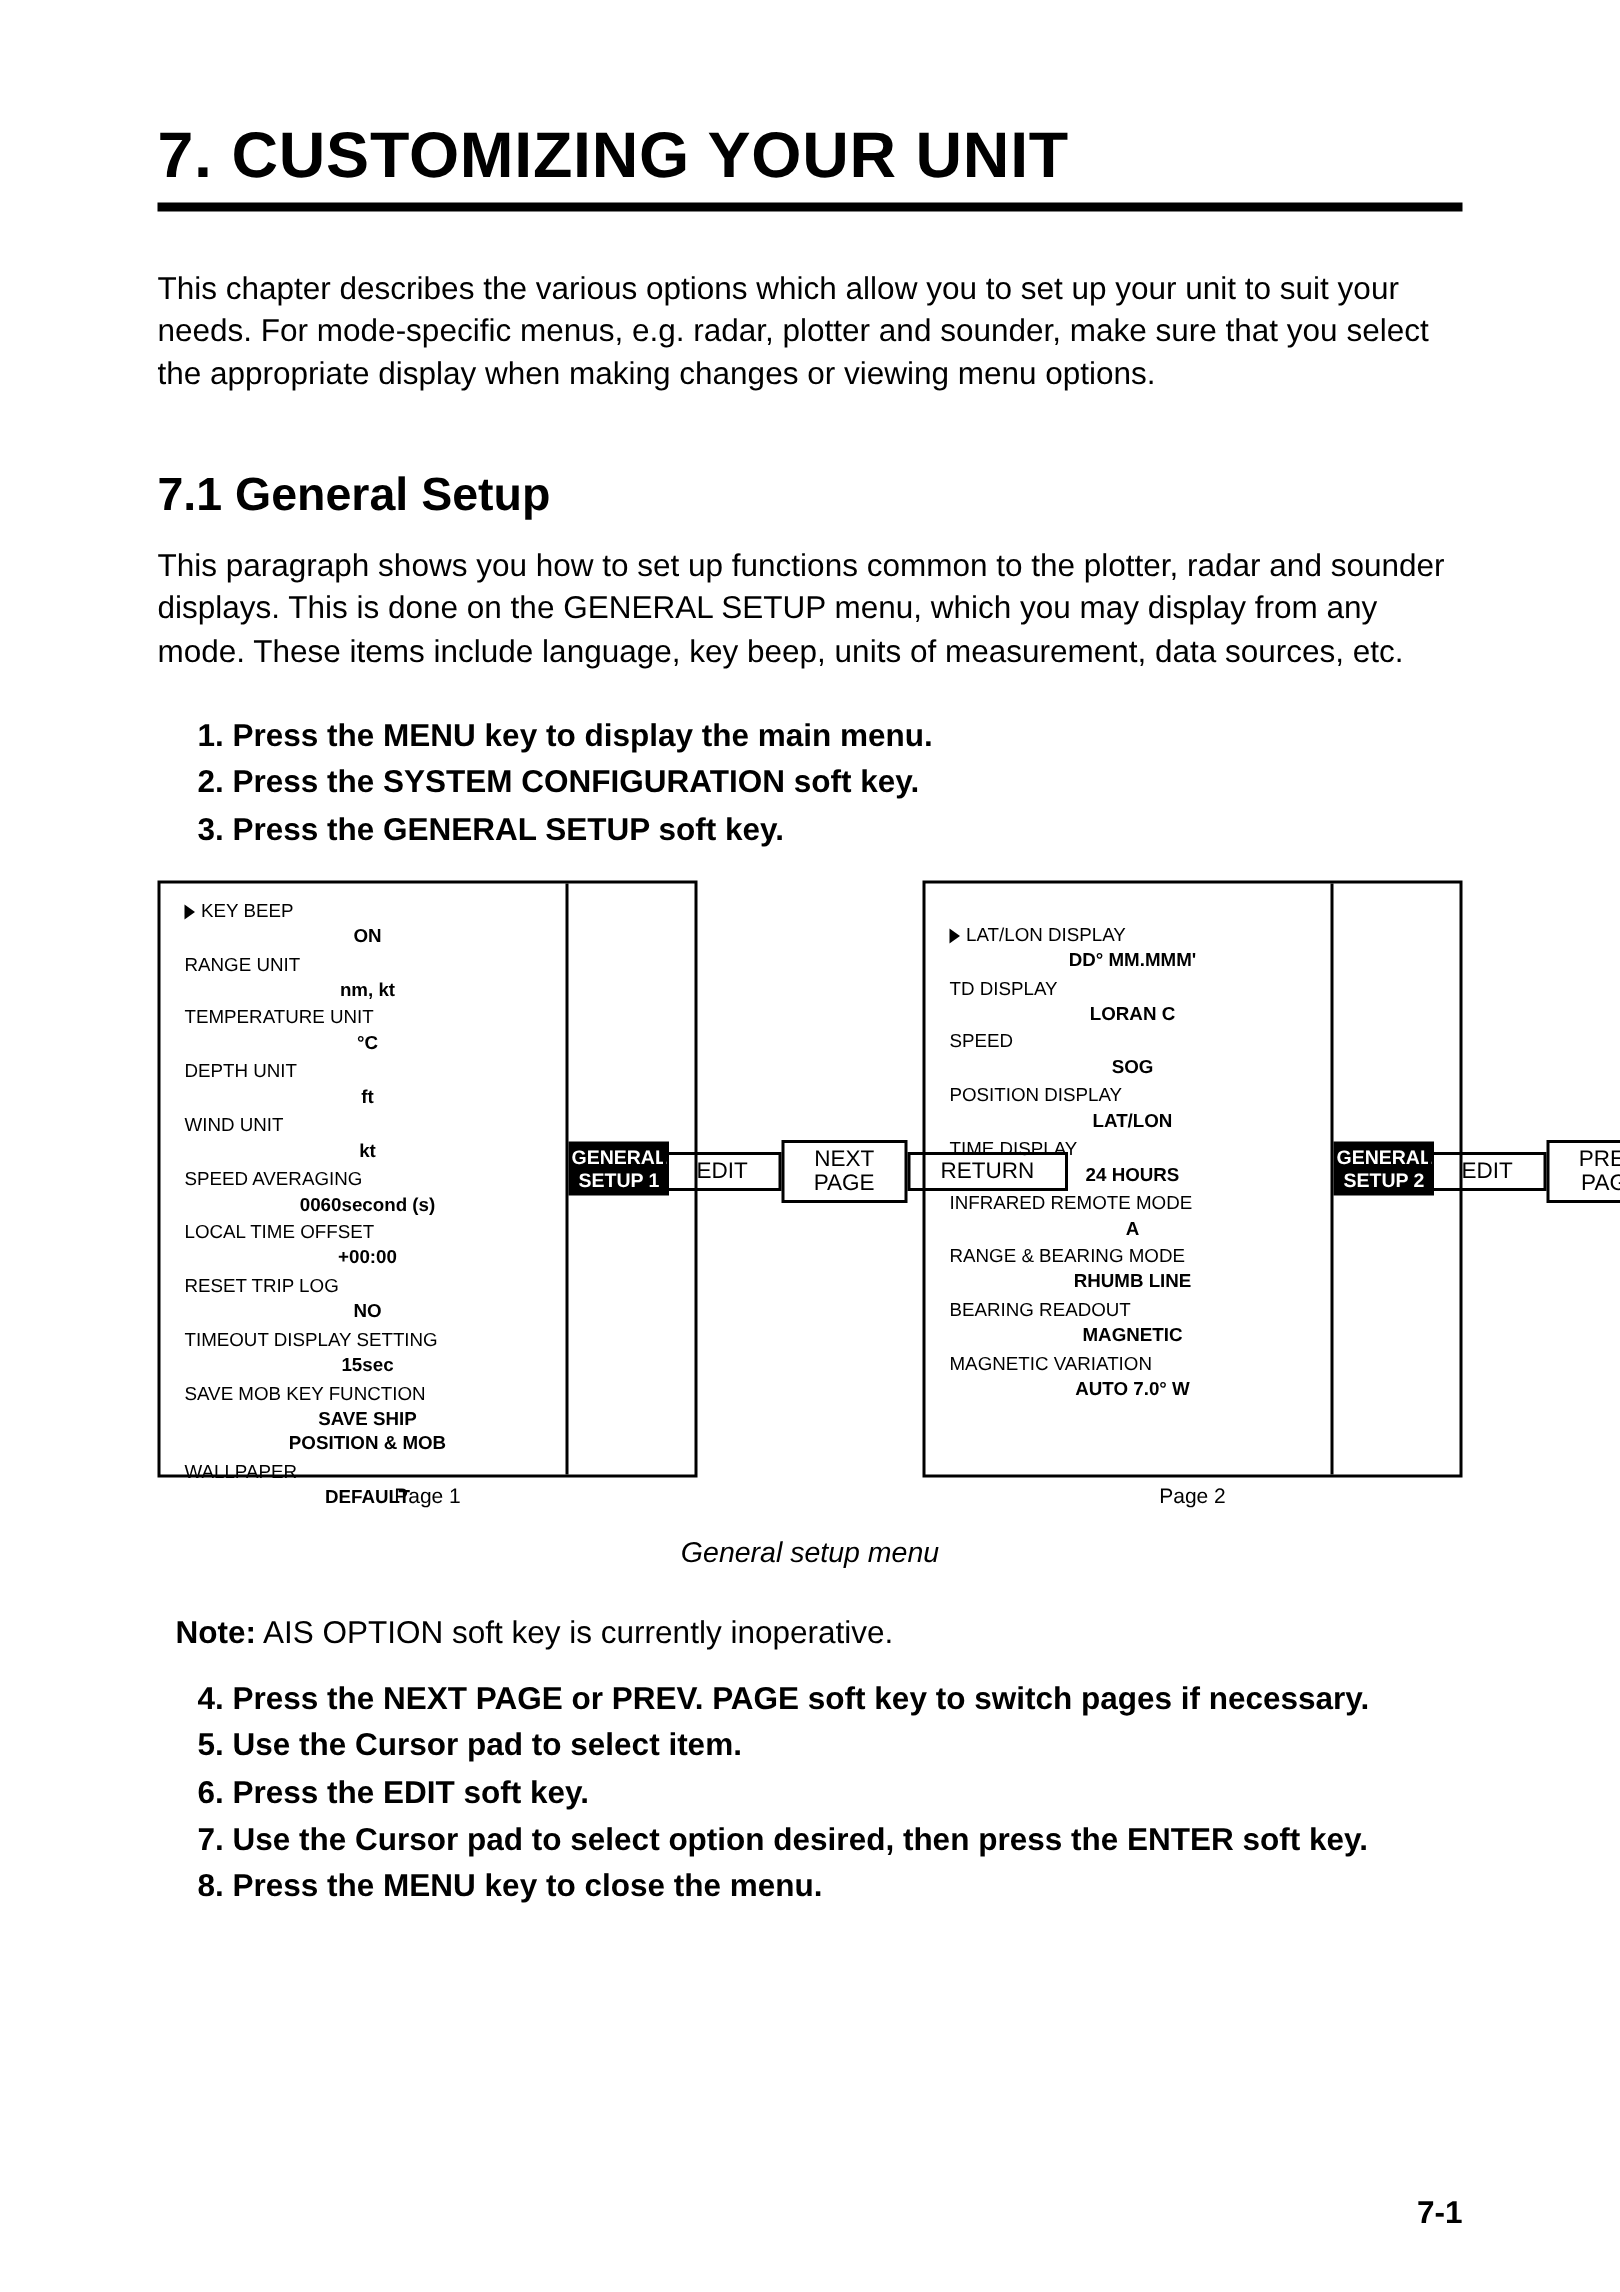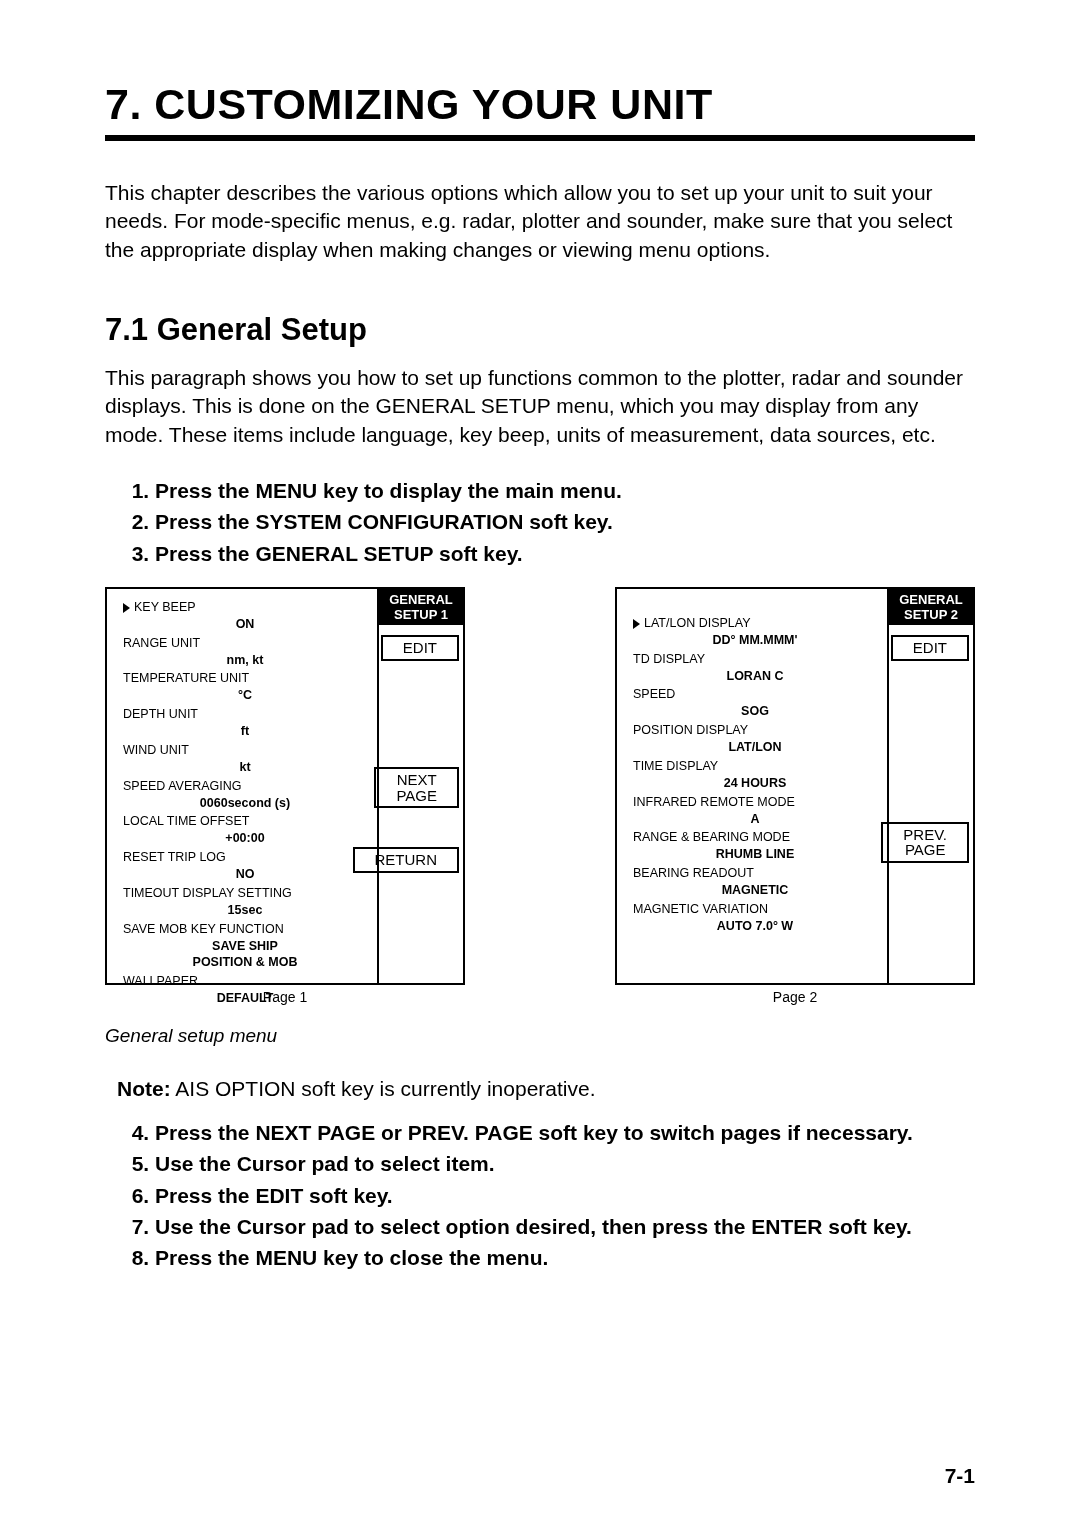--- a/index.html
+++ b/index.html
@@ -67,22 +67,22 @@
   .panel-left {
     flex: 1;
     padding: 10px 10px 10px 16px;
     font-size: 12.5px;
     line-height: 1.35;
   }
   .panel-right {
     width: 86px;
     border-left: 2px solid #000;
     display: flex;
-    flex-direction: column;
-    align-items: flex-end;
+    flex-direction: row;
+    align-items: center;
     padding: 4px 4px 4px 4px;
     box-sizing: border-box;
   }
   .panel-header {
     background: #000;
     color: #fff;
     text-align: center;
     font-weight: bold;
     font-size: 13px;
     padding: 3px 2px;
@@ -115,21 +115,21 @@
     border-bottom: 5px solid transparent;
     vertical-align: middle;
     margin-right: 4px;
   }
   .page-caption {
     text-align: center;
     font-size: 14px;
     margin-top: 4px;
   }
   .figure-caption {
-    text-align: left;
+    text-align: center;
     font-style: italic;
     font-size: 19px;
     margin: 20px 0 30px 0;
   }
   .note {
     font-size: 21px;
     margin: 0 0 18px 12px;
   }
   .page-num {
     position: absolute;

